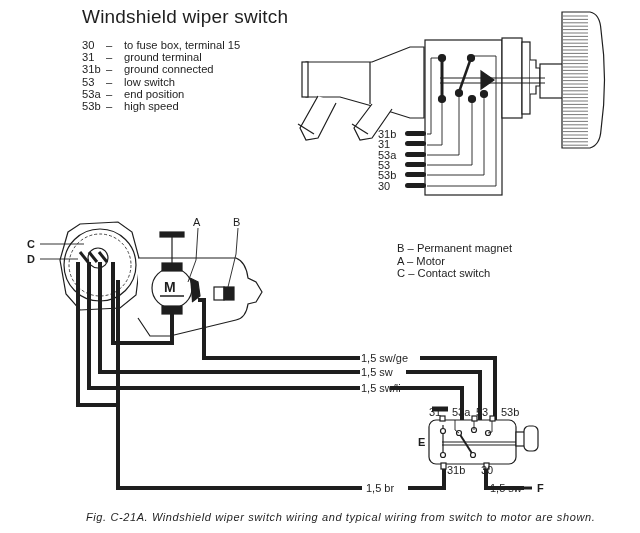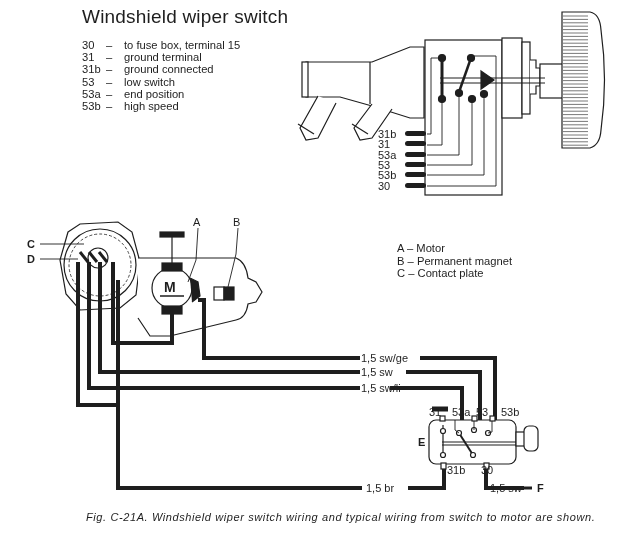--- a/index.html
+++ b/index.html
@@ -49,23 +49,23 @@
       <span>end position</span>
     </div>
   <div class="row">
       <span class="code">53b</span>
       <span class="dash">–</span>
       <span>high speed</span>
     </div>
 </div>
 
 <div class="legend-parts">
+  <div class="row"><span>B</span> – <span>Permanent magnet</span></div>
   <div class="row"><span>A</span> – <span>Motor</span></div>
-  <div class="row"><span>B</span> – <span>Permanent magnet</span></div>
-  <div class="row"><span>C</span> – <span>Contact plate</span></div>
+  <div class="row"><span>C</span> – <span>Contact switch</span></div>
 </div>
 
 <svg width="640" height="533" viewBox="0 0 640 533">
 
   <g fill="none" stroke="#1e1e1e" stroke-width="1.2">
 
     <path d="M306,62 L372,62 L410,47 L424,47 L424,118 L410,118 L372,106 L340,97 L306,97 Z" fill="#fff"></path>
     <rect x="302" y="62" width="6" height="35" fill="#fff"></rect>
     <line x1="370" y1="62" x2="370" y2="104"></line>
 

